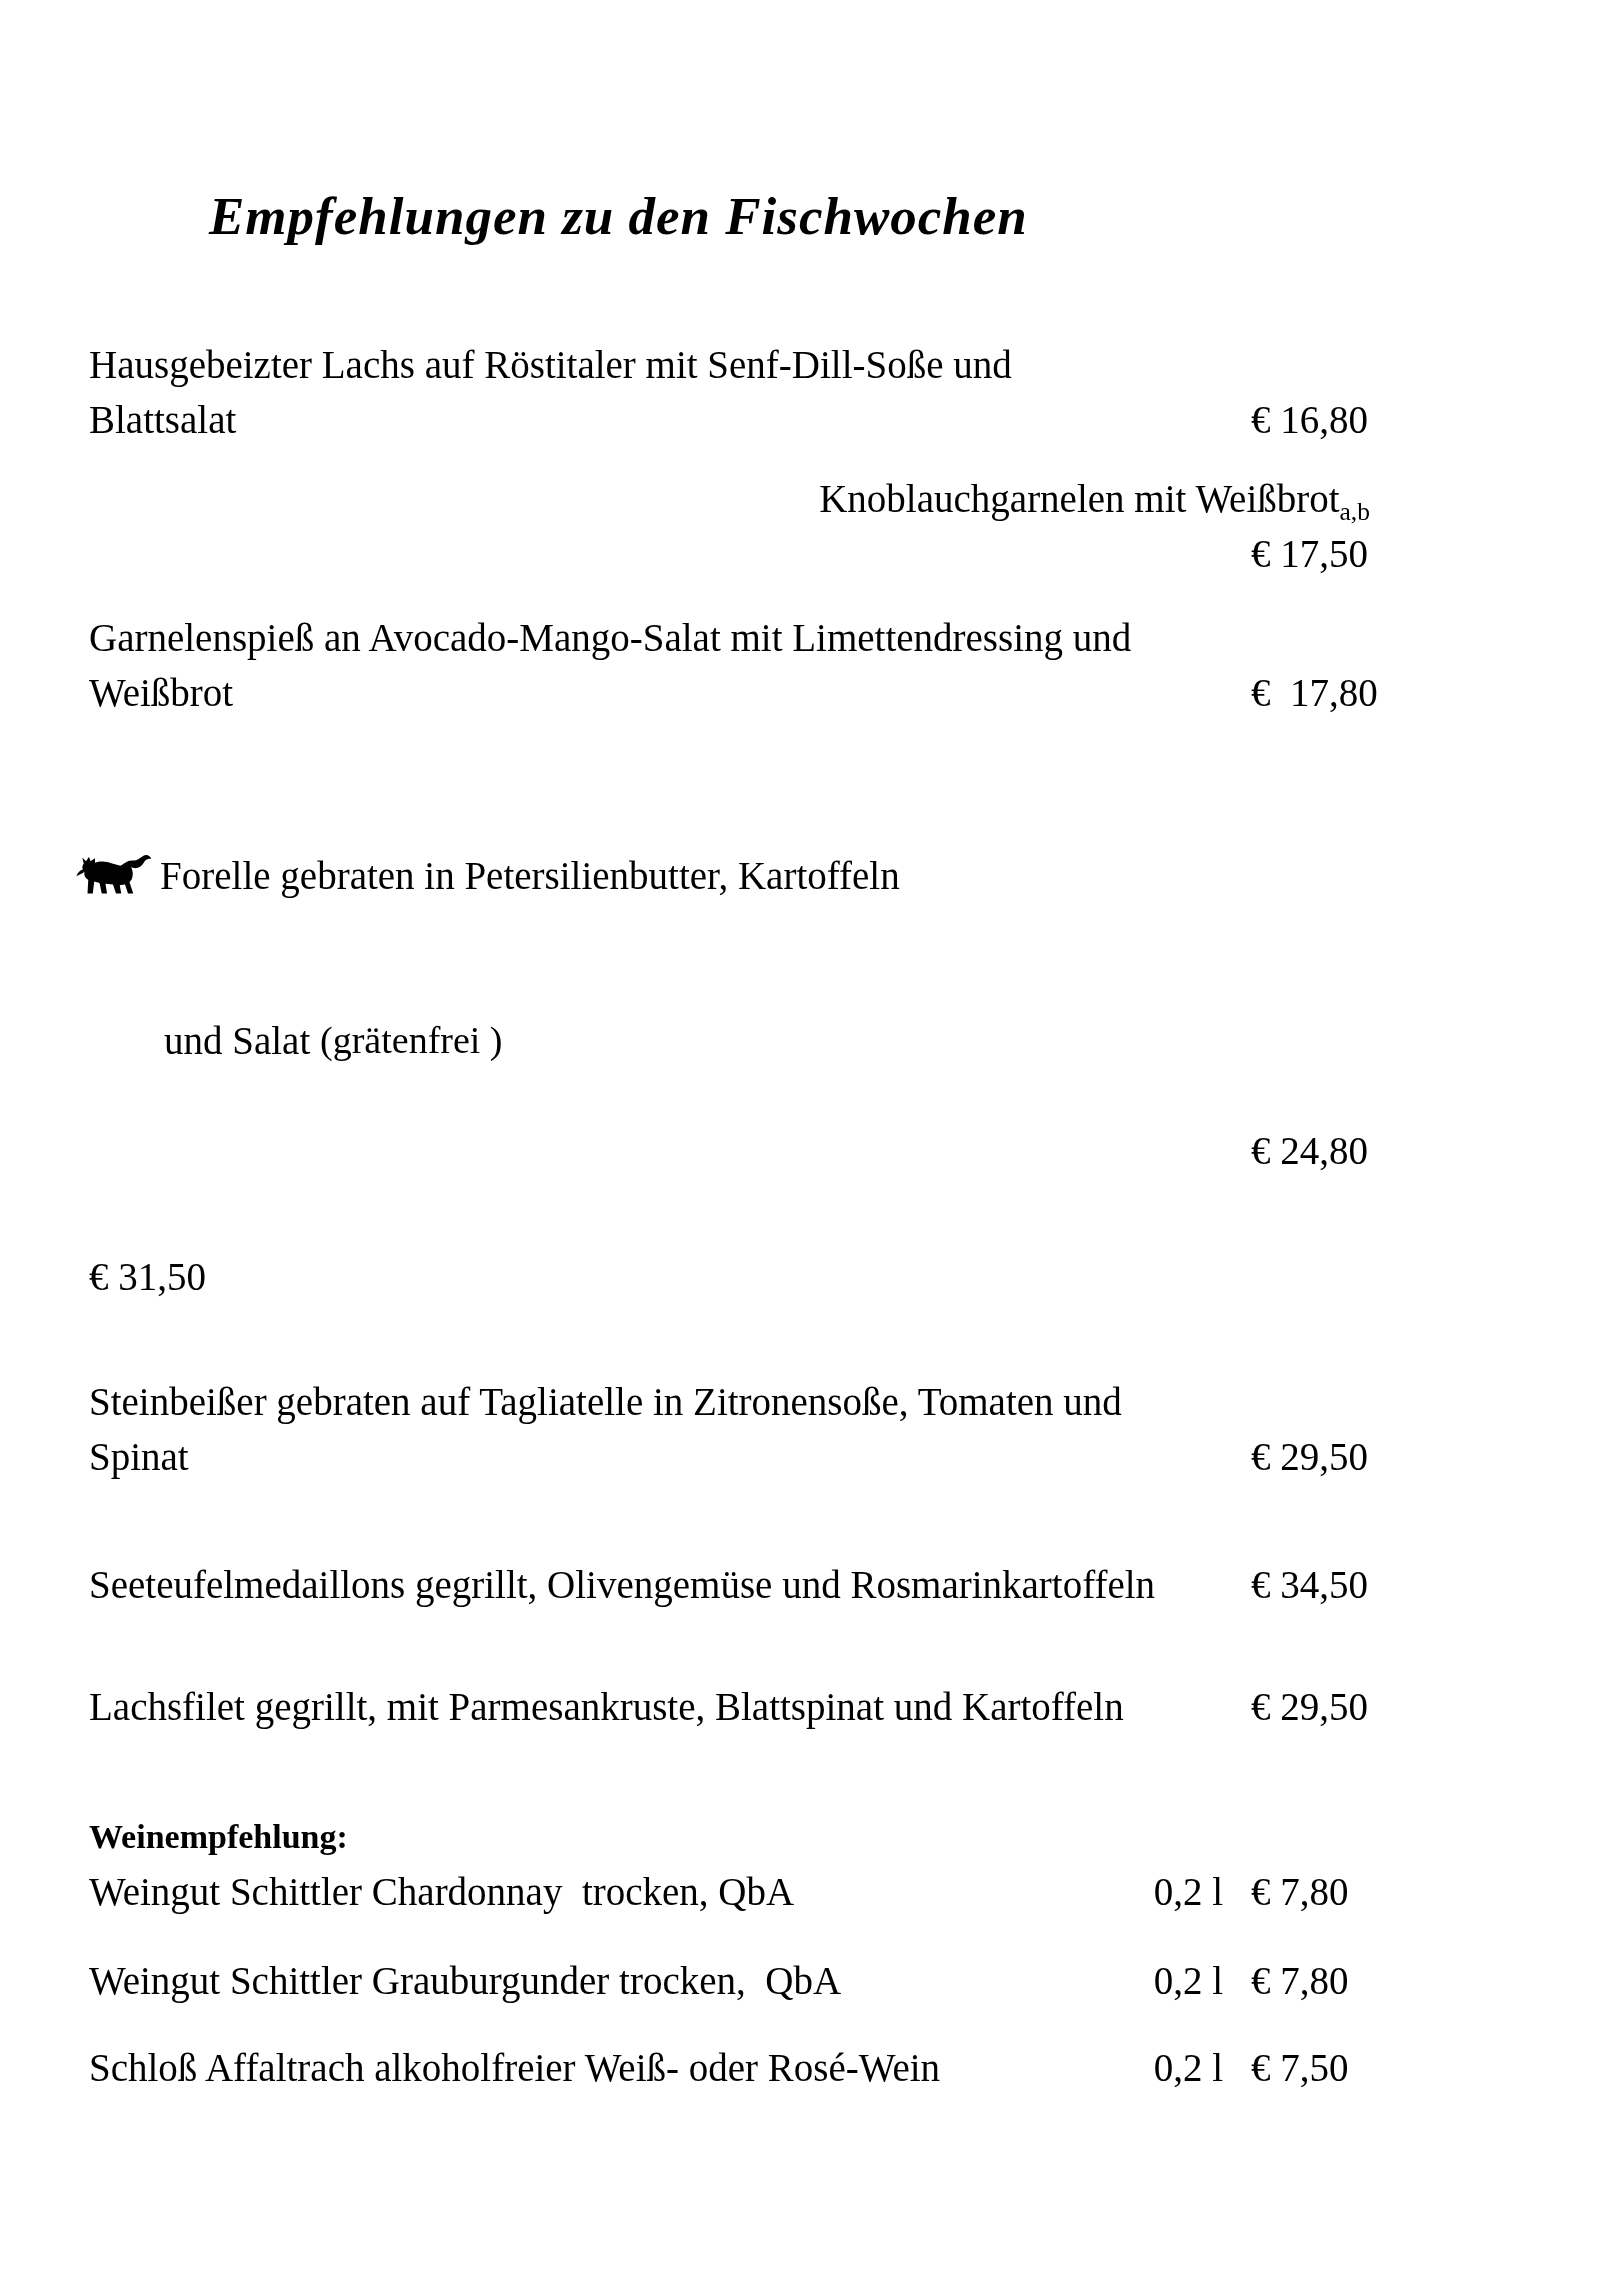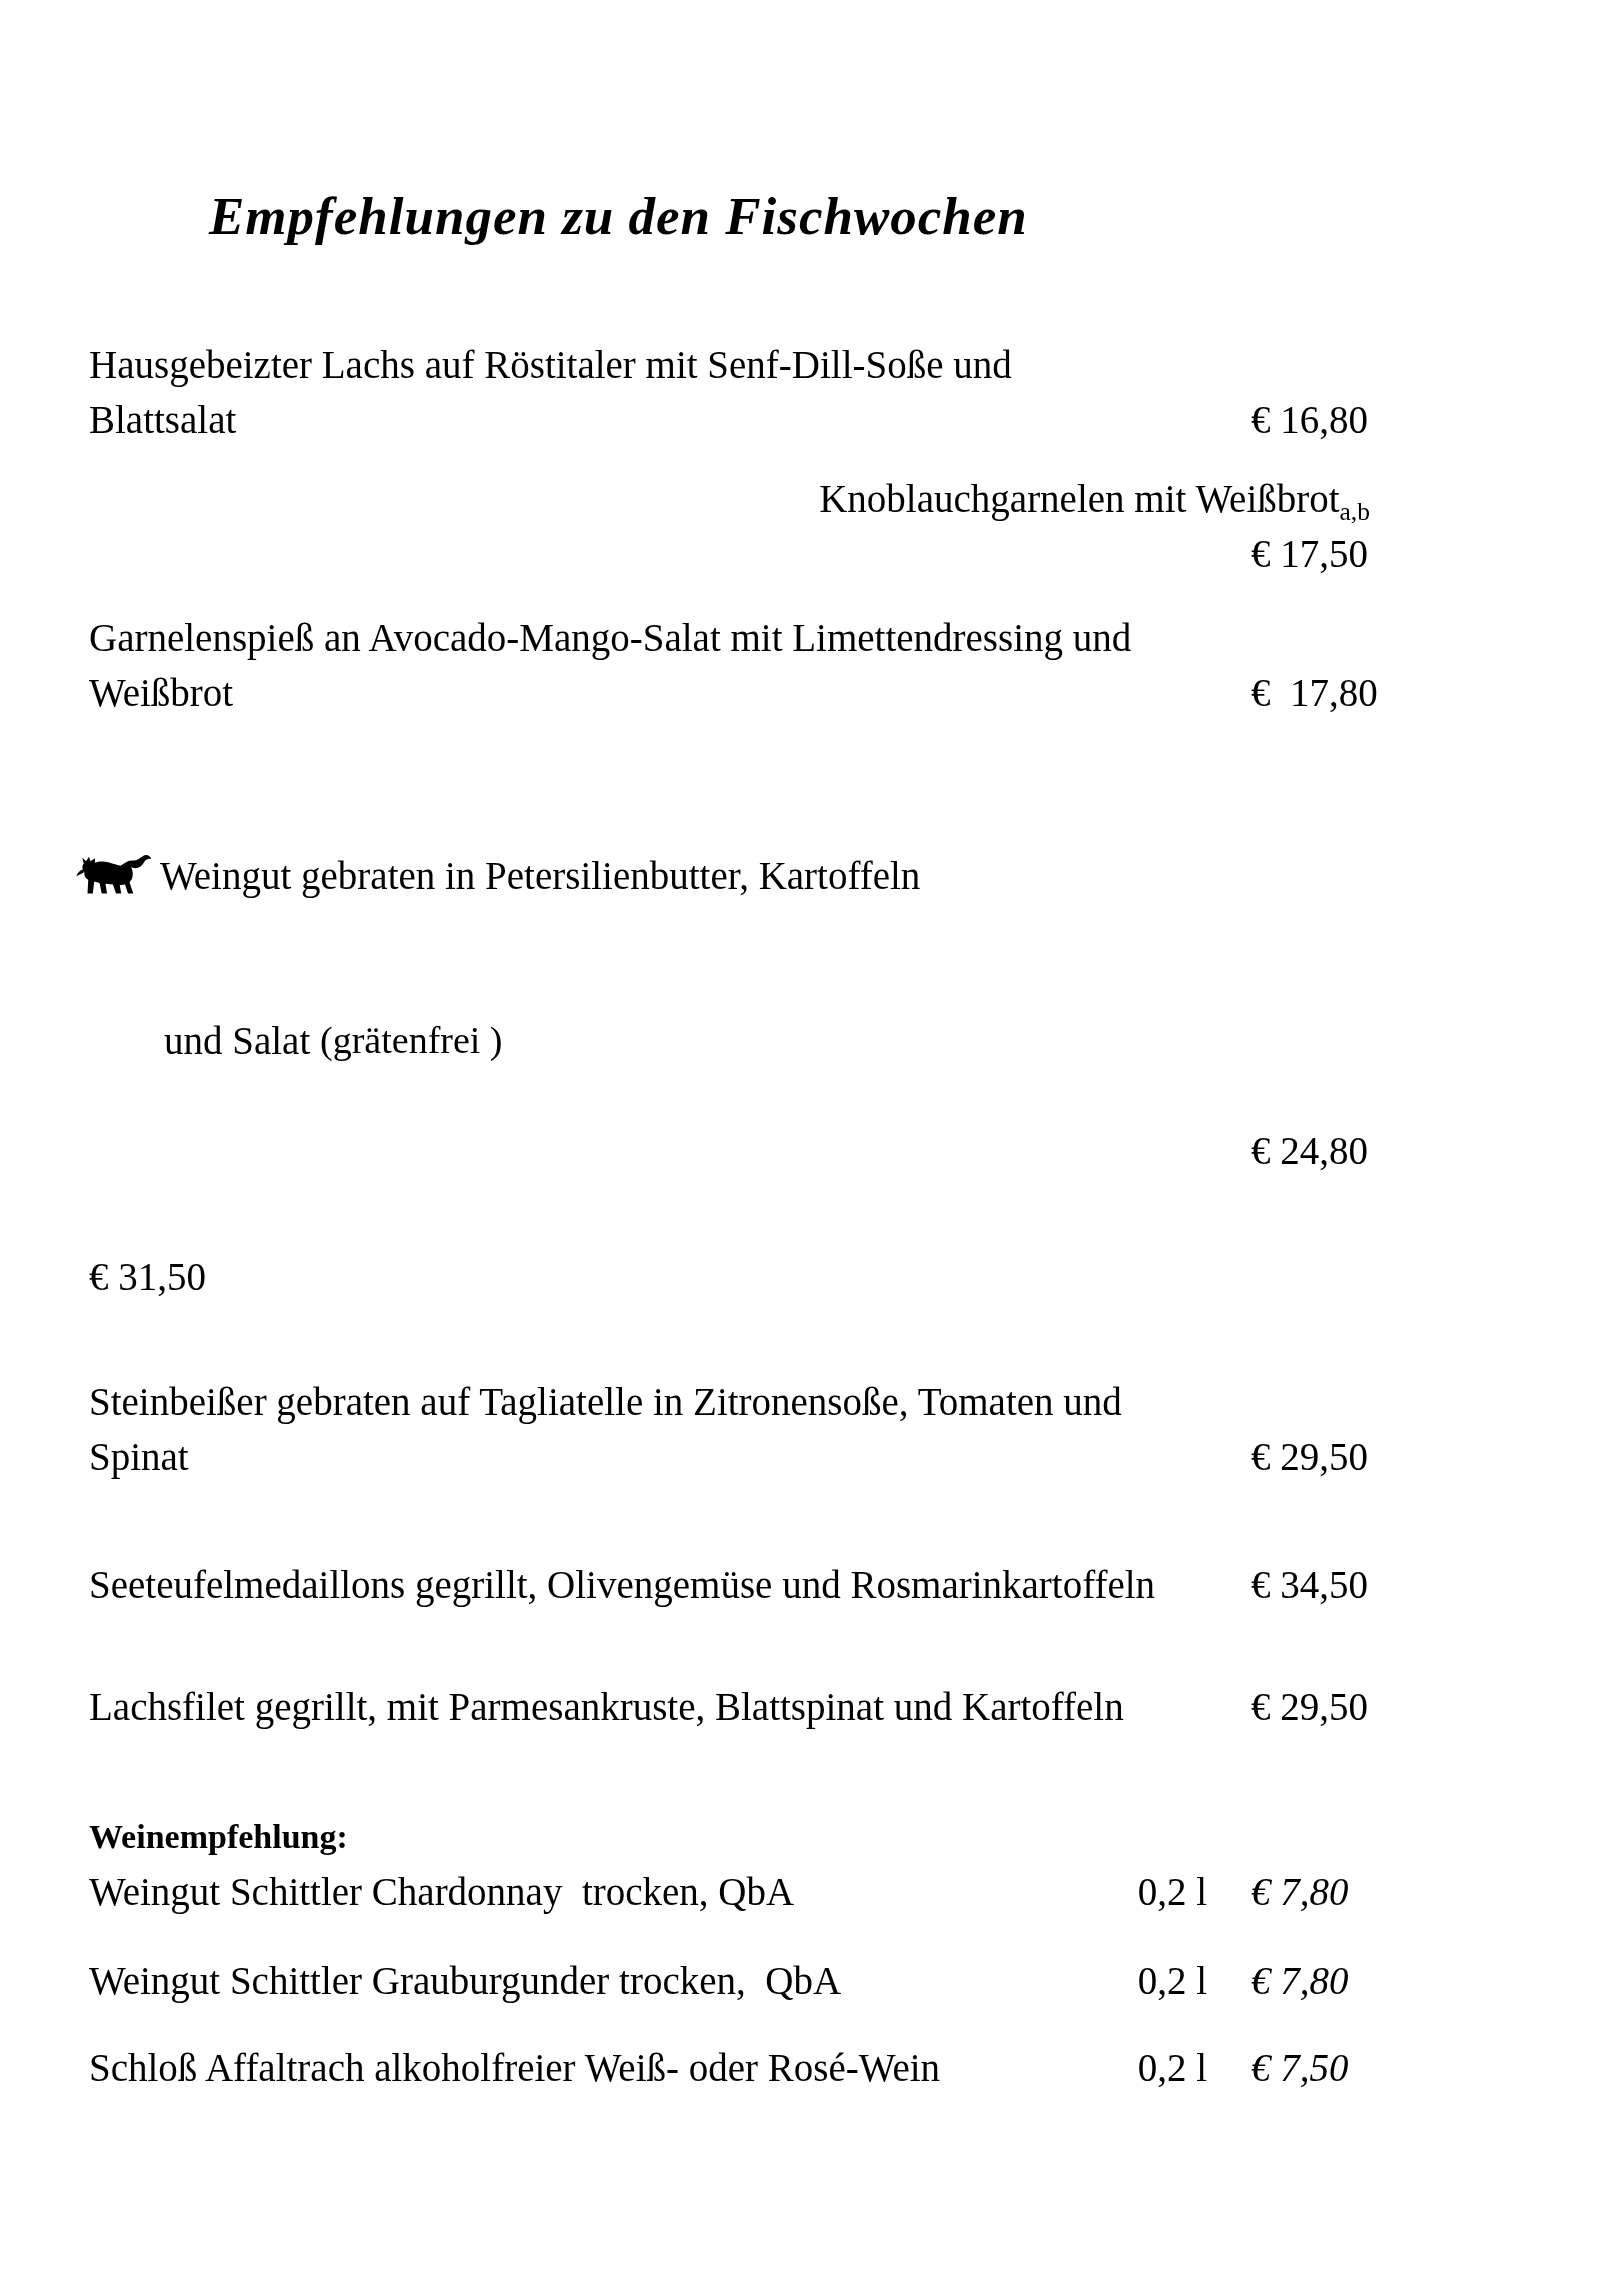--- a/index.html
+++ b/index.html
@@ -40,21 +40,21 @@
   .price {
     width: 119px;
     text-align: left;
     white-space: pre;
   }
   .vol {
     width: 98px;
     text-align: right;
     white-space: pre;
   }
-  .wine-row .price { margin-left: 44px; font-style: italic; }
+  .wine-row .price { margin-left: 28px; }
   .line  { display: flex; align-items: center; }
   .line2 { padding-left: 75px; }
   .note  {
     font-size: 38px;
     margin-left: 9.8px;
     white-space: pre;
   }
   sub.fnote {
     font-size: 25.5px;
     line-height: 0;
@@ -114,21 +114,21 @@
       <div class="price">€  17,80</div>
     </div>
 
 
     <div class="row mi-5">
       <div class="desc">
         <div class="line">
           <svg class="lion" viewBox="0 0 104 56" xmlns="http://www.w3.org/2000/svg">
             <path fill="#000000" d="M14,24 C11,21 10,16 13,12 L11,4 16,9 L20,3 22,9 L28,5 28,11 C35,8 44,9 51,12 L62,15 C67,12 72,7 78,8 C83,9 88,5 92,2 C97,-1 102,2 103,6 C99,5 95,7 93,11 C90,16 85,19 80,18 L76,17 C79,22 79,28 77,33 L74,37 79,52 72,52 68,40 61,41 63,52 56,52 52,40 42,39 44,52 37,52 34,38 27,36 25,52 18,52 19,34 C15,31 13,28 14,24 Z M13,24 L3,29 C5,24 8,21 12,20 Z"></path>
           </svg>
-          <span>Weingut gebraten in Petersilienbutter, Kartoffeln</span>
+          <span>Forelle gebraten in Petersilienbutter, Kartoffeln</span>
         </div>
         <div class="line line2">
           <span>und Salat</span>
           <span class="note">(grätenfrei )</span>
         </div>
       </div>
       <div class="price">€ 24,80</div>
     </div>
 
     <div class="row mi-6">

